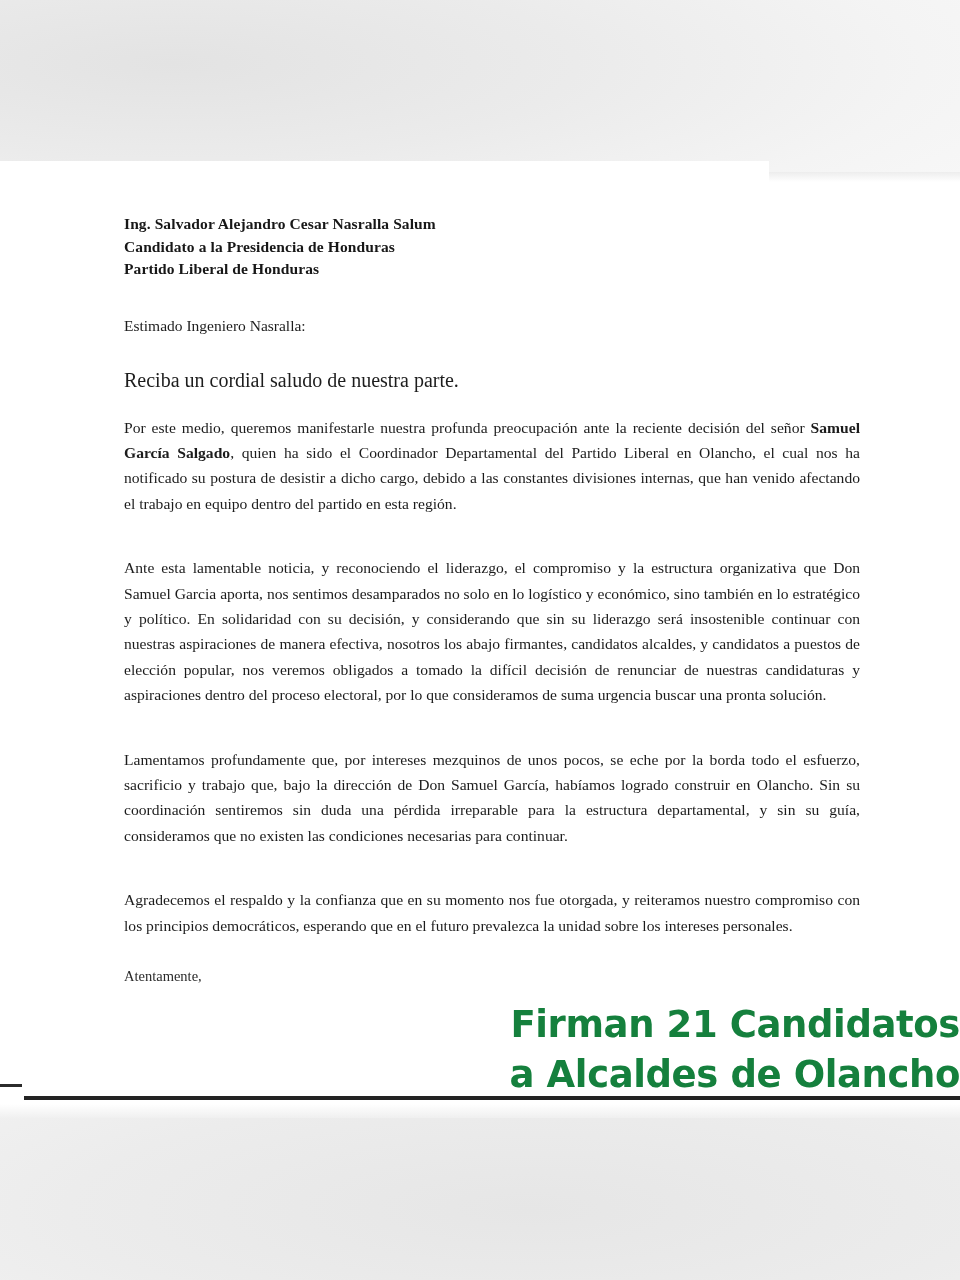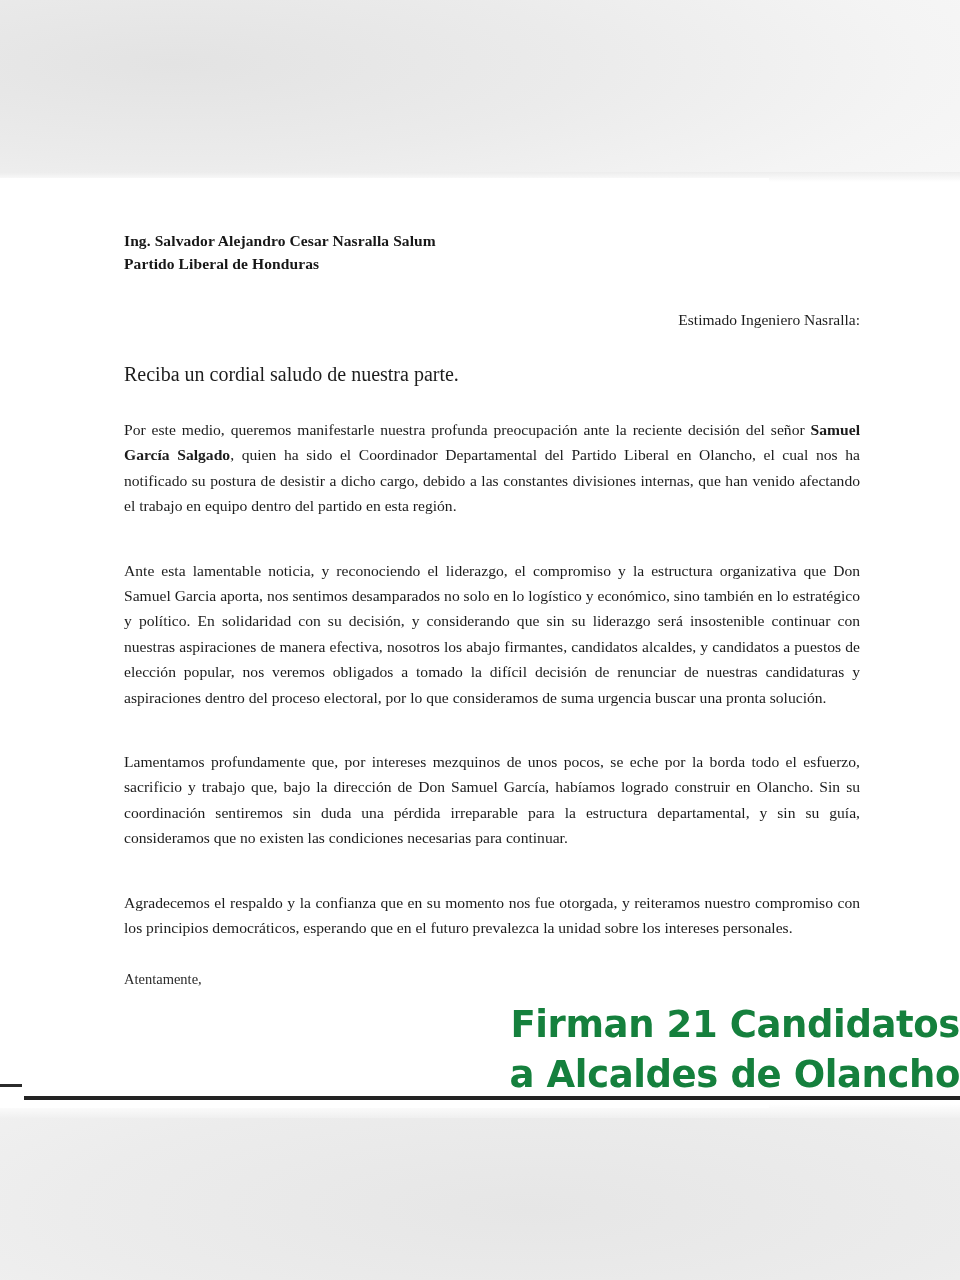--- a/index.html
+++ b/index.html
@@ -54,21 +54,21 @@
     right: 0;
     top: 0;
     height: 14px;
     background: linear-gradient(to bottom, #ffffff, rgba(240,240,240,0.85));
   }
 
   
   .sheet {
     position: absolute;
     left: 0;
-    top: 178px;
+    top: 161px;
     width: 769px;
     height: 930px;
     background: #ffffff;
   }
 
   .doc-body {
     position: absolute;
     left: 124px;
     top: 52px;
     width: 736px;
@@ -84,21 +84,20 @@
   }
   .addressee div {
     white-space: nowrap;
   }
 
   .salutation {
     margin-top: 34px;
     font-size: 15.5px;
     line-height: 22px;
     color: #1d1d1d;
-    text-align: right;
   }
 
   .greeting {
     margin-top: 32px;
     font-size: 20px;
     line-height: 22px;
     color: #1d1d1d;
     font-family: Liberation Serif, serif;
   }
 
@@ -106,21 +105,21 @@
   .para {
     margin-top: 39px;
     font-size: 15.6px;
     line-height: 25.4px;
     color: #1c1c1c;
     text-align: justify;
     text-justify: inter-word;
     hyphens: none;
   }
   .para.first {
-    margin-top: 32px;
+    margin-top: 24px;
   }
   .para b {
     font-weight: bold;
   }
 
   .closing {
     margin-top: 24px;
     font-size: 15.5px;
     line-height: 22px;
     color: #1d1d1d;
@@ -176,20 +175,21 @@
 <div class="screen">
 
   <div class="backdrop-top"></div>
   <div class="backdrop-bottom"></div>
 
   <div class="sheet">
     <div class="doc-body">
 
       <div class="addressee">
         <div>Ing. Salvador Alejandro Cesar Nasralla Salum</div>
+        <div>Candidato a la Presidencia de Honduras</div>
         <div>Partido Liberal de Honduras</div>
       </div>
 
       <div class="salutation">Estimado Ingeniero Nasralla:</div>
 
       <div class="greeting">Reciba un cordial saludo de nuestra parte.</div>
 
       <p class="para first"><span>Por este medio, queremos manifestarle nuestra profunda preocupación ante la reciente decisión del señor </span><b>Samuel García Salgado</b><span>, quien ha sido el Coordinador Departamental del Partido Liberal en Olancho, el cual nos ha notificado su postura de desistir a dicho cargo, debido a las constantes divisiones internas, que han venido afectando el trabajo en equipo dentro del partido en esta región.</span></p>
 
       <p class="para">Ante esta lamentable noticia, y reconociendo el liderazgo, el compromiso y la estructura organizativa que Don Samuel Garcia aporta, nos sentimos desamparados no solo en lo logístico y económico, sino también en lo estratégico y político. En solidaridad con su decisión, y considerando que sin su liderazgo será insostenible continuar con nuestras aspiraciones de manera efectiva, nosotros los abajo firmantes, candidatos  alcaldes, y candidatos a puestos de elección popular, nos veremos obligados a tomado la difícil decisión de renunciar de nuestras candidaturas y aspiraciones dentro del proceso electoral, por lo que consideramos de suma urgencia buscar una pronta solución.</p>

